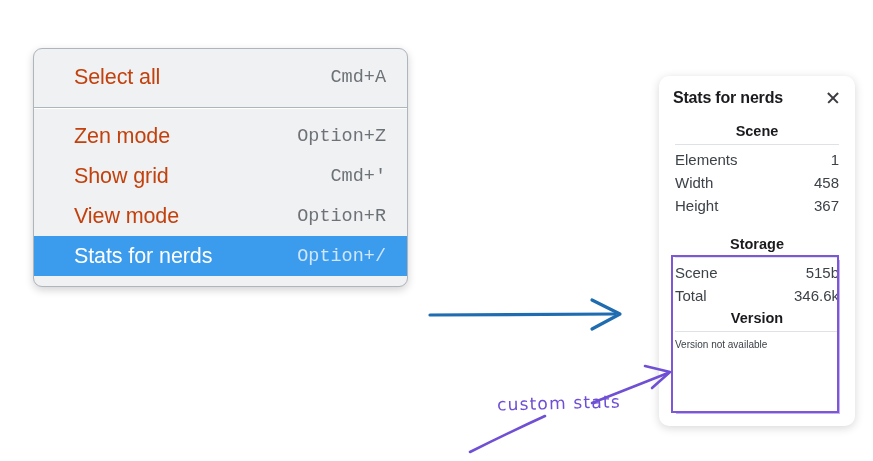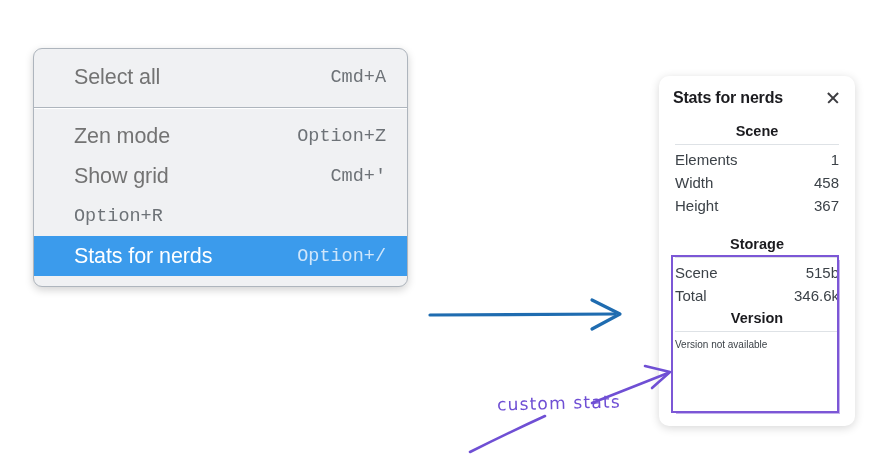--- a/index.html
+++ b/index.html
@@ -46,21 +46,21 @@
     display: flex;
     align-items: center;
     justify-content: space-between;
     height: 40px;
     padding: 0 21px 0 40px;
     box-sizing: border-box;
     cursor: default;
   }
   .menu-item .label {
     font-size: 21.5px;
-    color: #737373;
+    color: #c2410c;
     letter-spacing: -0.1px;
     white-space: nowrap;
   }
   .menu-item .shortcut {
     font-size: 18.5px;
     color: #6d7277;
     white-space: nowrap;
     font-family: Liberation Mono, monospace;
   }
   .menu-item.selected {
@@ -203,20 +203,21 @@
     <div class="menu-group">
       <div class="menu-item">
         <span class="label">Zen mode</span>
         <span class="shortcut">Option+Z</span>
       </div>
       <div class="menu-item">
         <span class="label">Show grid</span>
         <span class="shortcut">Cmd+'</span>
       </div>
       <div class="menu-item">
+        <span class="label">View mode</span>
         <span class="shortcut">Option+R</span>
       </div>
       <div class="menu-item selected">
         <span class="label">Stats for nerds</span>
         <span class="shortcut">Option+/</span>
       </div>
     </div>
 
   </div>
 

